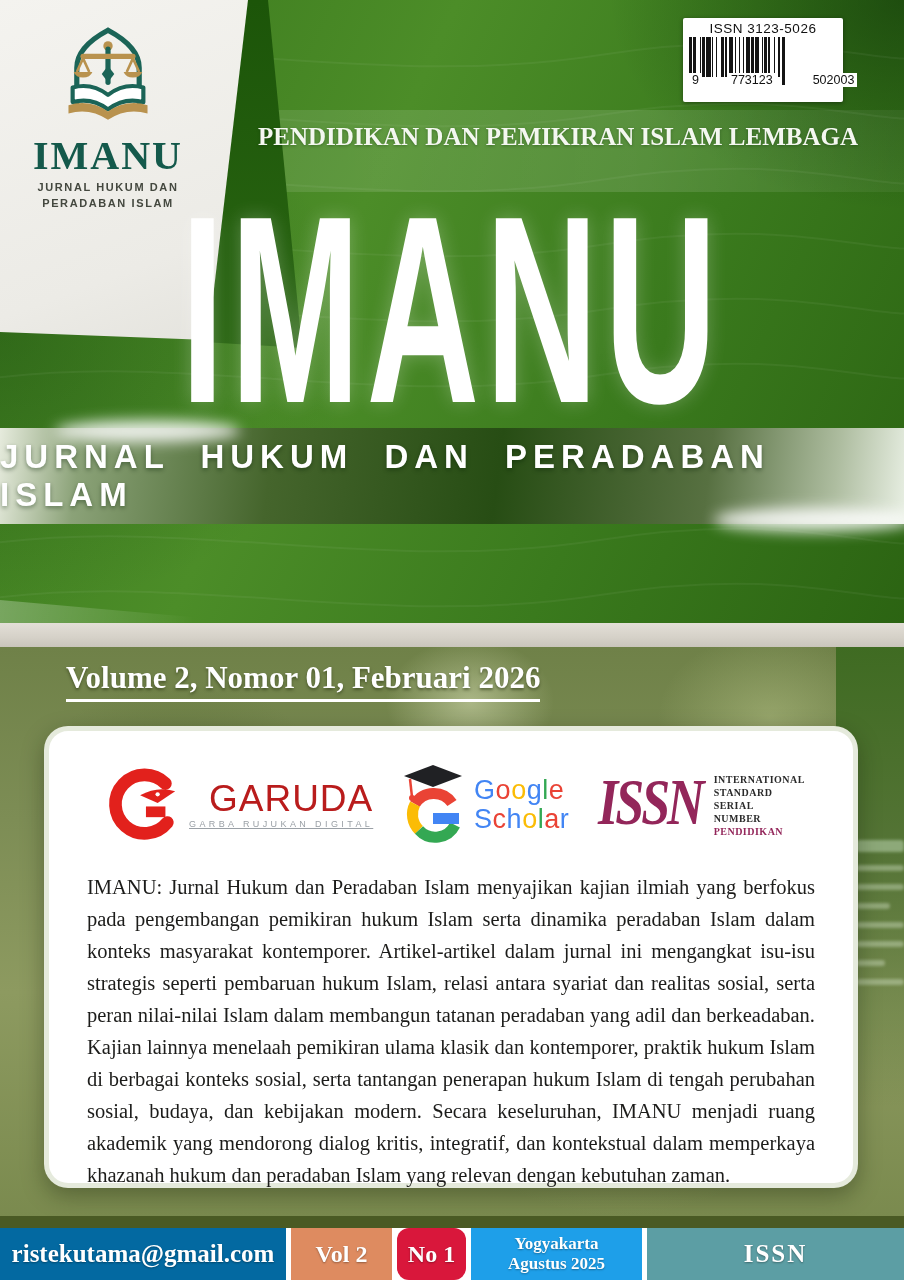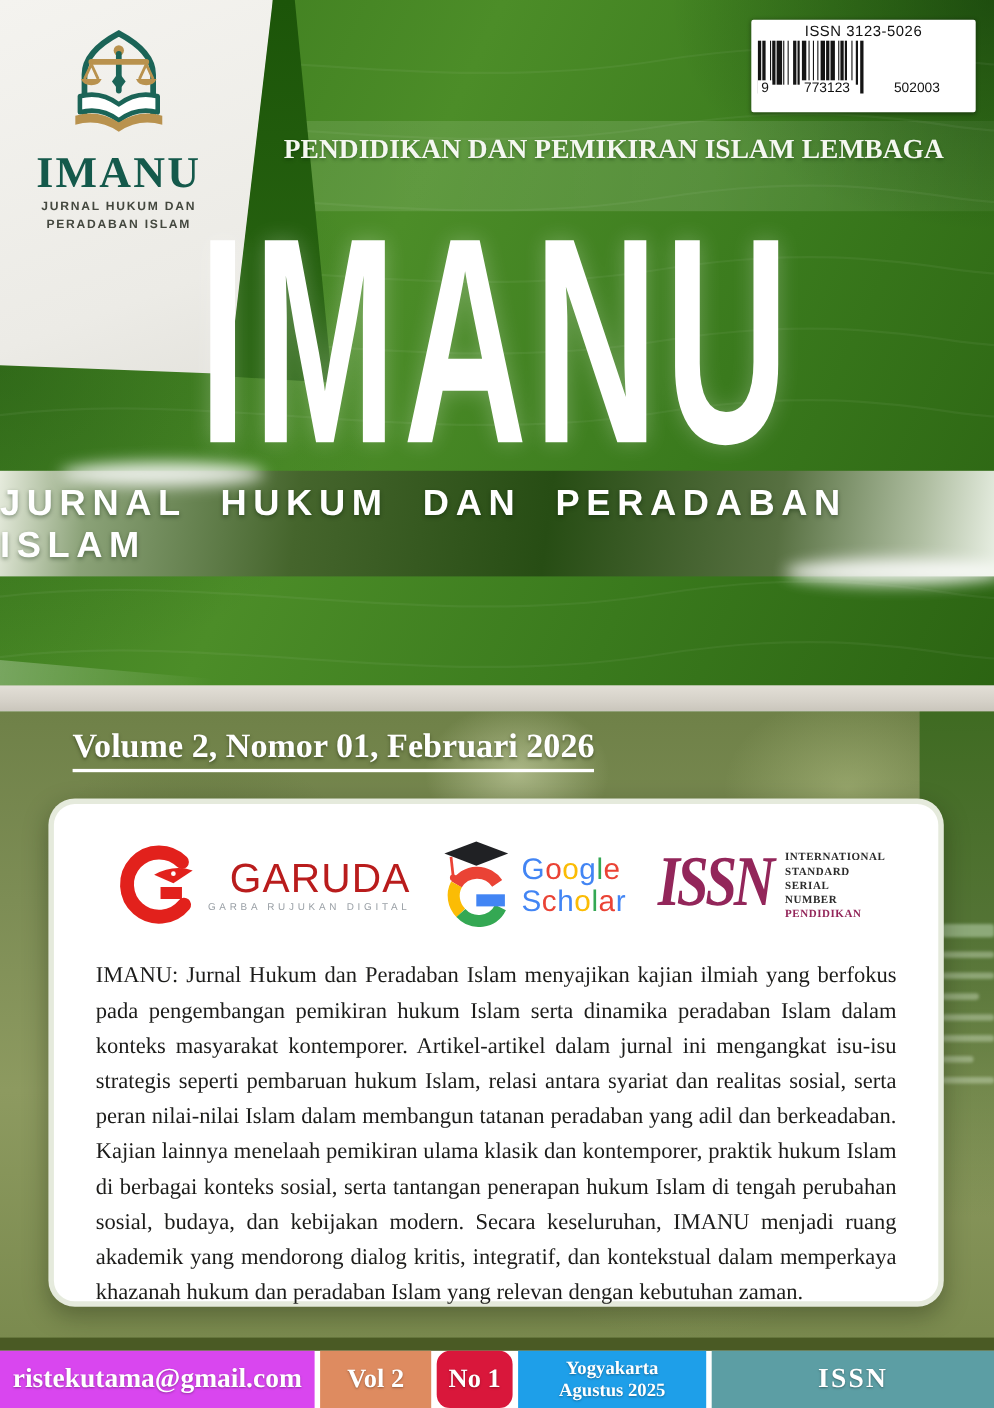--- a/index.html
+++ b/index.html
@@ -22,21 +22,21 @@
     background:linear-gradient(180deg,#1c5509,#2a6612);}
   .logo-panel{position:absolute;left:0;top:0;width:300px;height:345px;
     clip-path:polygon(0 0,248px 0,208px 340px,0 332px);
     background:linear-gradient(160deg,#f4f3ef 0%,#ecebe6 70%,#e2e1db 100%);}
   .logo-inner{position:absolute;left:18px;top:22px;width:180px;text-align:center;}
   .logo-wordmark{font-family:"Liberation Serif",serif;font-weight:700;font-size:40px;
     letter-spacing:2px;color:#14594b;margin-top:2px;}
   .logo-sub{font-size:11px;font-weight:700;letter-spacing:1.6px;color:#44483f;line-height:16px;}
 
   
-  .barcode{position:absolute;left:683px;top:18px;width:204px;height:84px;background:#fff;
+  .barcode{position:absolute;left:683px;top:18px;width:160px;height:84px;background:#fff;
     border-radius:2px;box-shadow:0 1px 4px rgba(0,0,0,.4);padding:3px 6px 2px;box-sizing:border-box;}
   .barcode .issn{font-size:13.5px;color:#111;text-align:center;letter-spacing:.5px;}
   .bars{display:flex;align-items:flex-start;height:48px;margin-top:1px;}
   .bars span{background:#141414;display:block;}
   .bc-digits{display:flex;font-size:12.5px;color:#111;margin-top:-12px;}
   .bc-digits i{font-style:normal;background:#fff;padding:0 3px;}
   .bc-d1{margin-left:0;}.bc-d2{margin-left:26px;}.bc-d3{margin-left:34px;}
 
   
   .publisher{position:absolute;right:46px;top:118px;text-align:right;
@@ -90,21 +90,21 @@
   
   .card{position:absolute;left:44px;top:726px;width:814px;height:462px;background:#fff;
     border:5px solid rgba(228,233,218,.95);border-radius:24px;box-sizing:border-box;
     box-shadow:0 8px 22px rgba(20,30,10,.35);}
   .logos-row{display:flex;align-items:center;justify-content:space-between;
     padding:30px 48px 0 58px;height:88px;}
 
   .garuda{display:flex;align-items:center;}
   .garuda-text{margin-left:8px;}
   .garuda-name{font-size:37px;font-weight:400;letter-spacing:1px;color:#b91c1c;line-height:34px;text-align:right;}
-  .garuda-tag{font-size:9px;letter-spacing:3.4px;color:#9aa0a6;margin-top:3px;}
+  .garuda-tag{font-size:9px;letter-spacing:3.4px;color:#9aa0a6;margin-top:3px;text-decoration:underline;}
 
   .scholar{display:flex;align-items:center;}
   .scholar-words{margin-left:10px;font-size:27px;line-height:29px;letter-spacing:.5px;}
 
   .issnlogo{display:flex;align-items:flex-start;}
   .issn-acro{font-size:52px;font-weight:800;color:#93265a;letter-spacing:-3px;line-height:48px;
     transform:scaleY(1.25);transform-origin:top;font-family:"Liberation Serif",serif;font-style:italic;}
   .issn-col{margin-left:12px;font-family:"Liberation Serif",serif;font-size:10px;line-height:13px;
     letter-spacing:.5px;color:#2b2b2b;font-weight:700;}
   .issn-col .country{color:#93265a;}
@@ -112,21 +112,21 @@
   .abstract{margin:22px 38px 0;text-align:justify;font-family:"Liberation Serif",serif;
     font-size:20.5px;line-height:32px;color:#1c1c1a;}
 
   
   .strip-olive{position:absolute;left:0;top:1216px;width:904px;height:14px;background:#4a5a24;}
   .footer{position:absolute;left:0;top:1228px;width:904px;height:52px;background:#fff;
     display:flex;column-gap:5px;}
   .seg{display:flex;flex-direction:column;align-items:center;justify-content:center;
     color:#fff;font-family:"Liberation Serif",serif;font-weight:700;
     text-shadow:0 1px 2px rgba(0,0,0,.35);}
-  .seg-email{flex:0 0 286px;background:#d946ef;font-size:25px;}
+  .seg-email{flex:0 0 286px;background:#0369a1;font-size:25px;}
   .seg-vol{flex:0 0 101px;background:#de8b60;font-size:24px;}
   .seg-no{flex:0 0 69px;background:#d9173b;font-size:24px;border-radius:12px;}
   .seg-hal{flex:0 0 107px;background:#5a1d98;font-size:24px;}
   .seg-city{flex:0 0 171px;background:#1e9fe9;font-size:17px;line-height:20px;}
   .seg-issn{flex:1 1 auto;background:#5c9ea4;font-size:25px;letter-spacing:2px;}
 </style>
 </head>
 <body>
 
 <div id="page">

